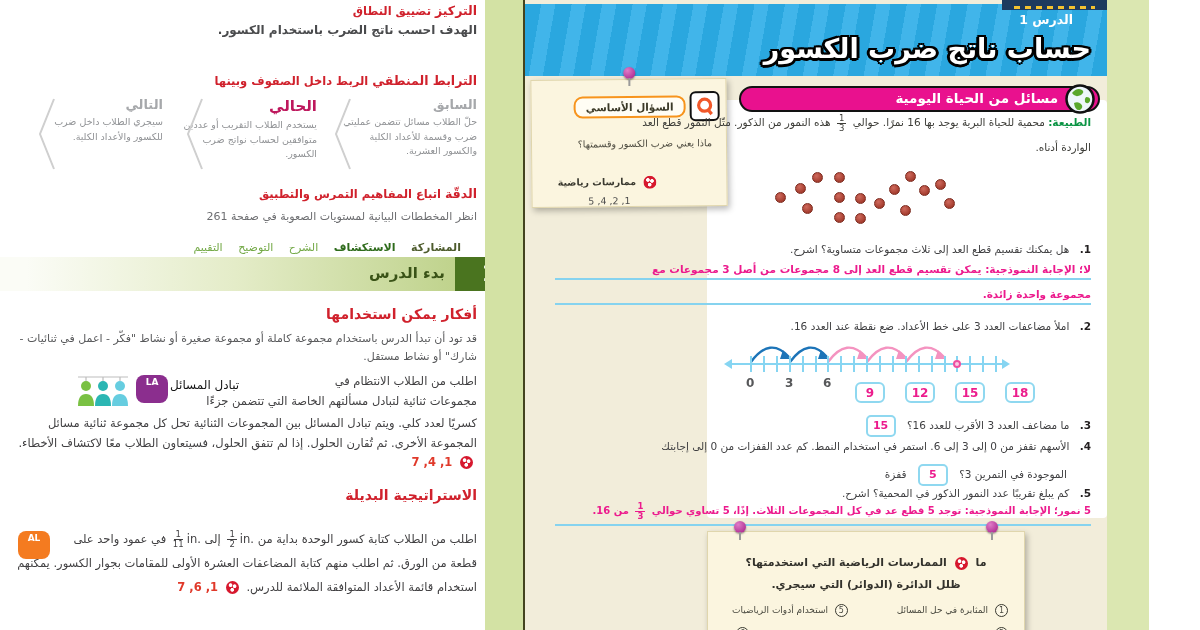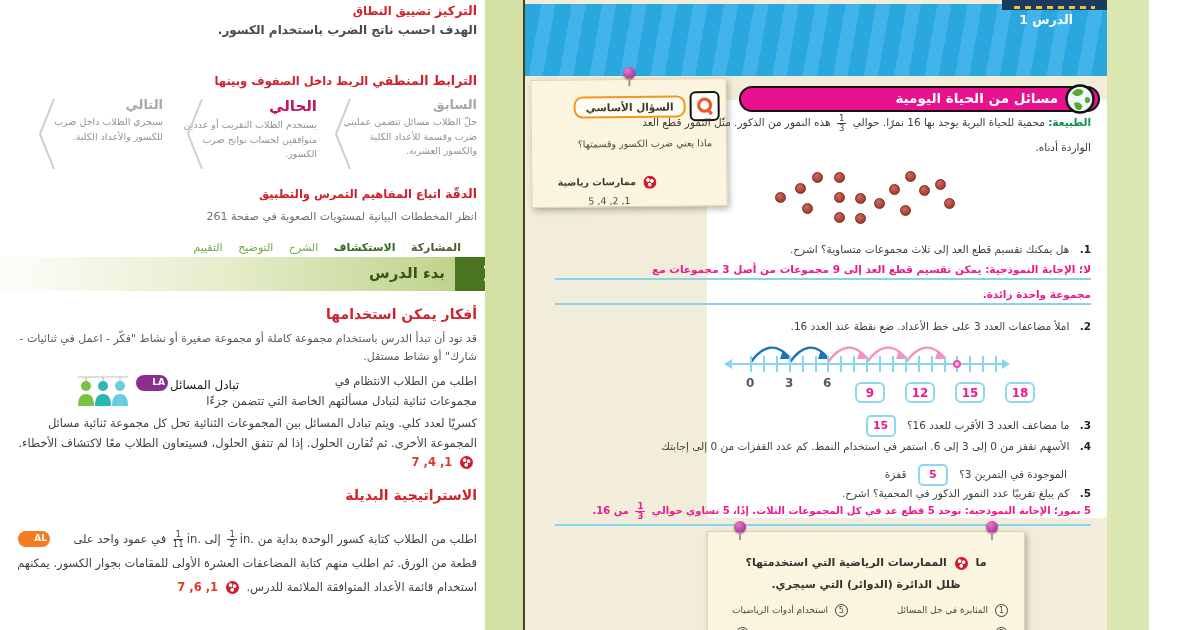--- a/index.html
+++ b/index.html
@@ -33,22 +33,22 @@
   .ideas-body{position:absolute;left:10px;top:330px;width:467px;font-size:11px;color:#58595b;
               line-height:1.65;text-align:right;}
   .la-block{position:absolute;left:10px;top:374px;width:467px;height:100px;font-size:11.5px;
             color:#414042;text-align:right;}
   .la-line1{position:absolute;right:0;top:0;}
   .la-title{position:absolute;left:160px;top:4px;font-weight:normal;color:#151515;font-size:12px;}
   .la-badge{position:absolute;left:126px;top:1px;}
   .la-people{position:absolute;left:64px;top:0;}
   .la-line2{position:absolute;right:0;top:20px;}
   .la-rest{position:absolute;right:0;top:40px;width:467px;line-height:1.7;}
-  .badge{display:inline-block;min-width:26px;height:16px;border-radius:8px;color:#fff;
-         font-size:9px;font-weight:bold;text-align:right;line-height:14px;padding:0 3px;}
+  .badge{display:inline-block;min-width:26px;height:28px;border-radius:8px;color:#fff;
+         font-size:9px;font-weight:bold;text-align:center;line-height:14px;padding:0 3px;}
   .badge.la{background:#8b2e8e;}
   .badge.al{background:#f47b20;}
   .mp-icon{display:inline-block;width:13px;height:13px;border-radius:50%;vertical-align:middle;
       margin:0 4px;background:
       radial-gradient(circle at 35% 32%, #fff 0 1.5px, rgba(0,0,0,0) 2.2px),
       radial-gradient(circle at 66% 40%, #fff 0 1.5px, rgba(0,0,0,0) 2.2px),
       radial-gradient(circle at 48% 68%, #fff 0 1.5px, rgba(0,0,0,0) 2.2px), #d7182e;}
   .practices{color:#e0392a;font-weight:bold;}
   .alt-h{position:absolute;right:8px;top:487px;font-size:14px;}
   .alt-para{position:absolute;left:10px;top:508px;width:467px;font-size:11.5px;color:#414042;
@@ -250,20 +250,21 @@
 
   <div class="green-strip"></div>
   <div class="right-band"></div>
 
   <div class="page">
     <div class="hdr"></div>
     <div class="hdr-tab">
       <div class="hdr-tab-sliver"></div>
     </div>
     <div class="lesson-lbl">الدرس 1</div>
+    <div class="page-title">حساب ناتج ضرب الكسور</div>
 
     <div class="white-box"></div>
 
     <div class="rw-banner">
       <span class="rw-banner-text">مسائل من الحياة اليومية</span>
       <span class="rw-globe">
         <svg width="32" height="32" viewBox="0 0 32 32">
           <circle cx="16" cy="16" r="13.5" fill="#eef7fb" stroke="#111" stroke-width="2.5"></circle>
           <path d="M8 10 q5-6 10-3 q3 2 -1 5 q-6 3 -9-2Z" fill="#5aa82c"></path>
           <path d="M10 20 q4-2 7 1 q3 3 -1 6 q-5 1 -6-7Z" fill="#5aa82c"></path>
@@ -318,21 +319,21 @@
         <div class="counter" style="left: 29.5px; top: 32.5px;"></div>
         <div class="counter" style="left: 127.5px; top: 34.5px;"></div>
         <div class="counter" style="left: 61.5px; top: 41.5px;"></div>
         <div class="counter" style="left: 82.5px; top: 42.5px;"></div>
       </div>
 
     <div class="qrow" style="top:243px;">
       <span class="qnum">1.</span>
       <span>هل يمكنك تقسيم قطع العد إلى ثلاث مجموعات متساوية؟ اشرح.</span>
     </div>
-    <div class="ans-line" style="top:263px;">لا؛ الإجابة النموذجية: يمكن تقسيم قطع العد إلى 9 مجموعات من أصل 3 مجموعات مع</div>
+    <div class="ans-line" style="top:263px;">لا؛ الإجابة النموذجية: يمكن تقسيم قطع العد إلى 8 مجموعات من أصل 3 مجموعات مع</div>
     <div class="ans-line" style="top:288px;">مجموعة واحدة زائدة.</div>
 
     <div class="qrow" style="top:320px;">
       <span class="qnum">2.</span>
       <span>املأ مضاعفات العدد 3 على خط الأعداد. ضع نقطة عند العدد 16.</span>
     </div>
 
     <div class="numberline">
       <svg style="position:absolute;left:0;top:0;" width="272" height="28">
         <path d="M21 24 Q40 -2 59 19" fill="none" stroke="#1c74b8" stroke-width="2.4"></path>

